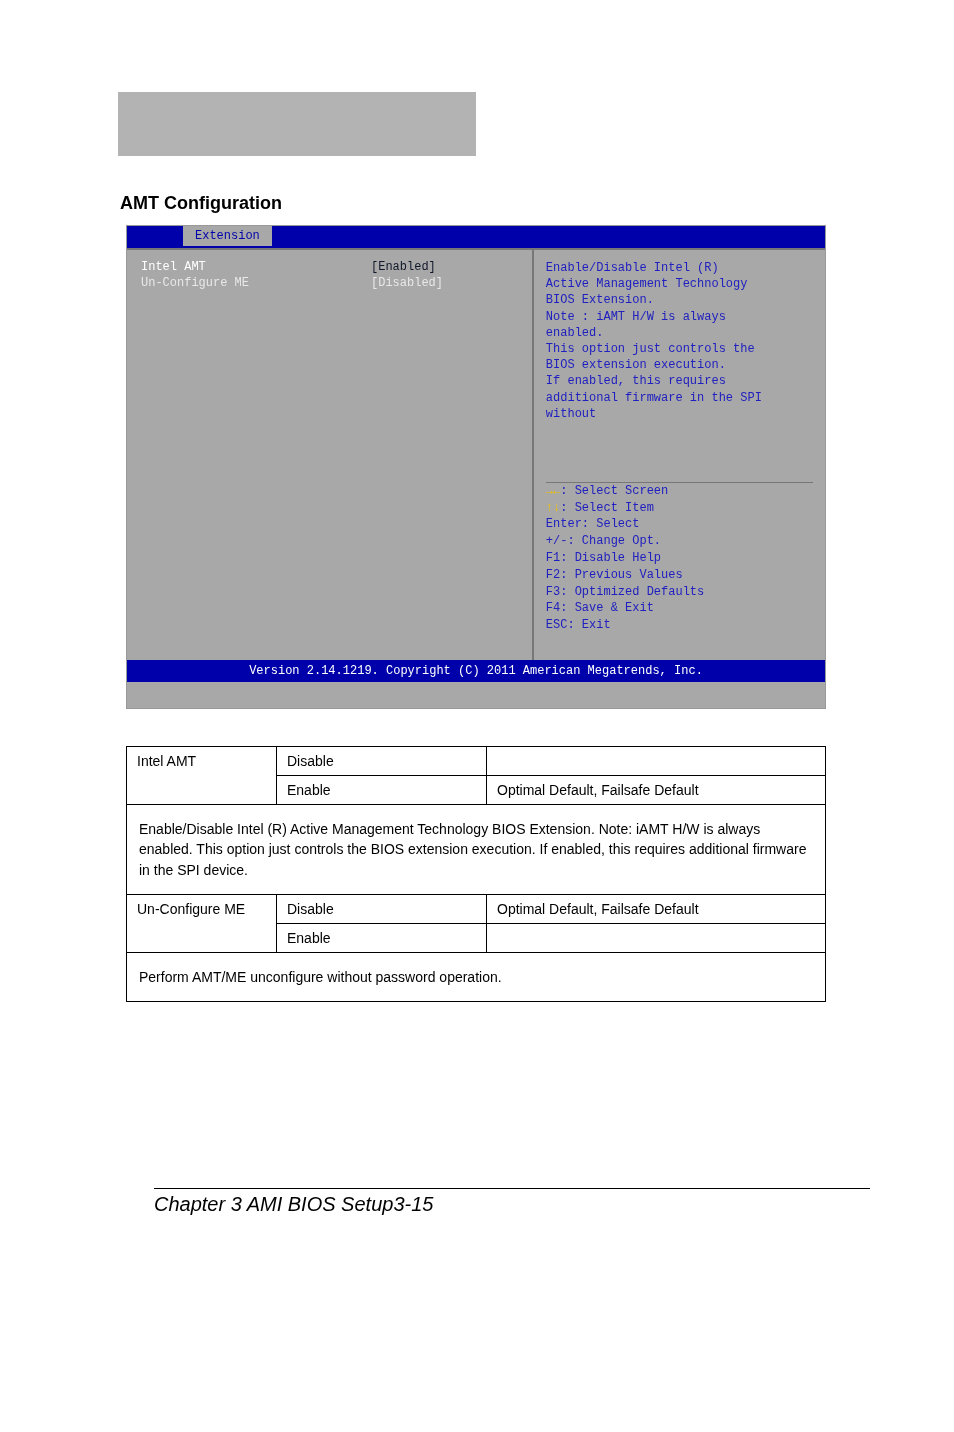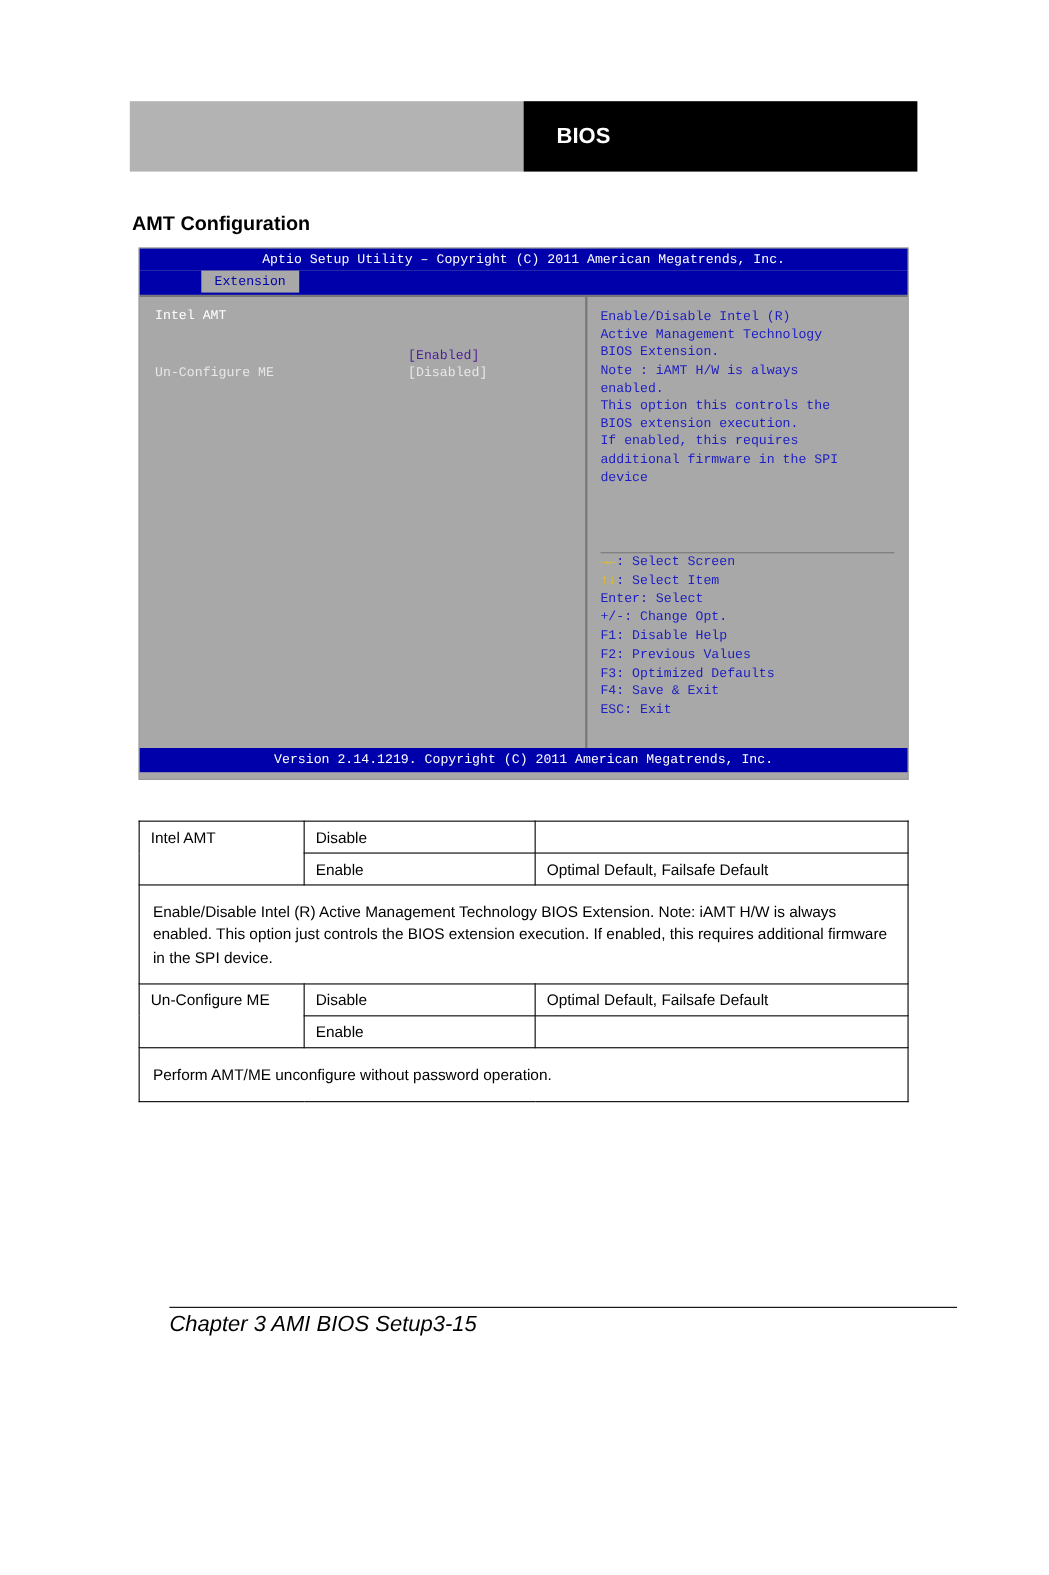--- a/index.html
+++ b/index.html
@@ -18,21 +18,21 @@
   .bios-title { background: #0000aa; color: #fff; text-align: center; padding: 3px 0; }
   .bios-tabrow { background: #0000aa; height: 22px; position: relative; }
   .bios-tab { position: absolute; left: 56px; top: 0; background: #a8a8a8; color: #0000aa; padding: 3px 12px; font-weight: normal; }
   .bios-main { display: flex; height: 412px; background: #a8a8a8; border-top: 2px solid #777; }
   .bios-left { width: 58%; padding: 10px 14px; color: #eee; }
   .bios-right { width: 42%; padding: 10px 12px; border-left: 2px solid #777; color: #2020c0; }
   .bios-row { display: flex; margin-bottom: 2px; }
   .bios-label { color: #e8e8e8; width: 230px; }
   .bios-label.sel { color: #fff; }
   .bios-val { color: #e8e8e8; }
-  .bios-val.sel { color: #4c1d95; margin-top: 36px; }
+  .bios-val.sel { color: #0f172a; }
   .help-block { color: #2020c0; line-height: 1.35; }
   .nav-block { margin-top: 60px; color: #2020c0; line-height: 1.4; border-top: 1px solid #777; }
   .nav-sym { color: #f0c000; display: inline; }
   .bios-footer { background: #0000aa; color: #fff; text-align: center; padding: 4px 0; }
 
   
   .desc-table { position: absolute; top: 746px; left: 126px; width: 700px; border-collapse: collapse; font-size: 14px; }
   .desc-table td { border: 1px solid #000; padding: 6px 10px; vertical-align: top; }
   .col1 { width: 150px; }
   .col2 { width: 210px; }
@@ -41,29 +41,25 @@
 
   
   .page-footer { position: absolute; top: 1188px; left: 118px; width: 716px; border-top: 1px solid #000; padding-top: 4px; display: flex; justify-content: flex-start; font-size: 20px; font-style: italic; margin-left: 36px; }
   .page-num { font-style: italic; }
 </style>
 </head>
 <body>
 
 <div class="banner">
   <div class="banner-left"></div>
-  <div class="banner-right">
-    <span class="banner-right-text">BIOS</span>
-  </div>
 </div>
 
 <div class="section-heading">AMT Configuration</div>
 
 <div class="bios">
-  <div class="bios-title">Aptio Setup Utility – Copyright (C) 2011 American Megatrends, Inc.</div>
   <div class="bios-tabrow">
     <div class="bios-tab">Extension</div>
   </div>
   <div class="bios-main">
     <div class="bios-left">
       <div class="bios-row">
         <span class="bios-label sel">Intel AMT</span>
         <span class="bios-val sel">[Enabled]</span>
       </div>
       <div class="bios-row">
@@ -71,25 +67,25 @@
         <span class="bios-val">[Disabled]</span>
       </div>
     </div>
     <div class="bios-right">
       <div class="help-block">
         <div>Enable/Disable Intel (R)</div>
         <div>Active Management Technology</div>
         <div>BIOS Extension.</div>
         <div>Note : iAMT H/W is always</div>
         <div>enabled.</div>
-        <div>This option this controls the</div>
+        <div>This option just controls the</div>
         <div>BIOS extension execution.</div>
         <div>If enabled, this requires</div>
         <div>additional firmware in the SPI</div>
-        <div>device</div>
+        <div>without</div>
       </div>
       <div class="nav-block">
         <div><span class="nav-sym">→←</span><span>: Select Screen</span></div>
         <div><span class="nav-sym">↑↓</span><span>: Select Item</span></div>
         <div><span>Enter</span><span>: Select</span></div>
         <div><span>+/-</span><span>: Change Opt.</span></div>
         <div><span>F1</span><span>: Disable Help</span></div>
         <div><span>F2</span><span>: Previous Values</span></div>
         <div><span>F3</span><span>: Optimized Defaults</span></div>
         <div><span>F4</span><span>: Save &amp; Exit</span></div>

